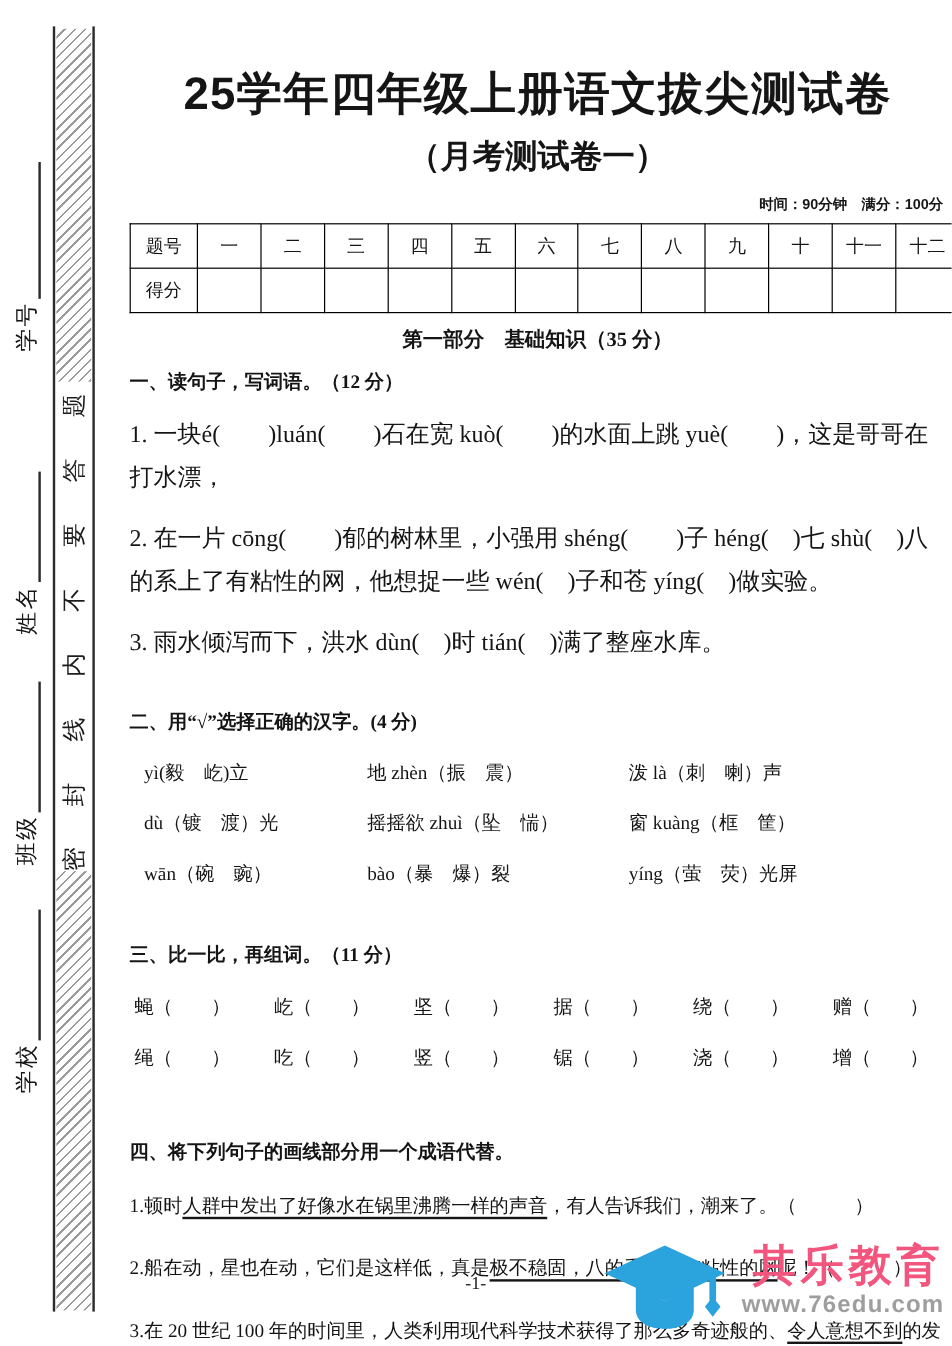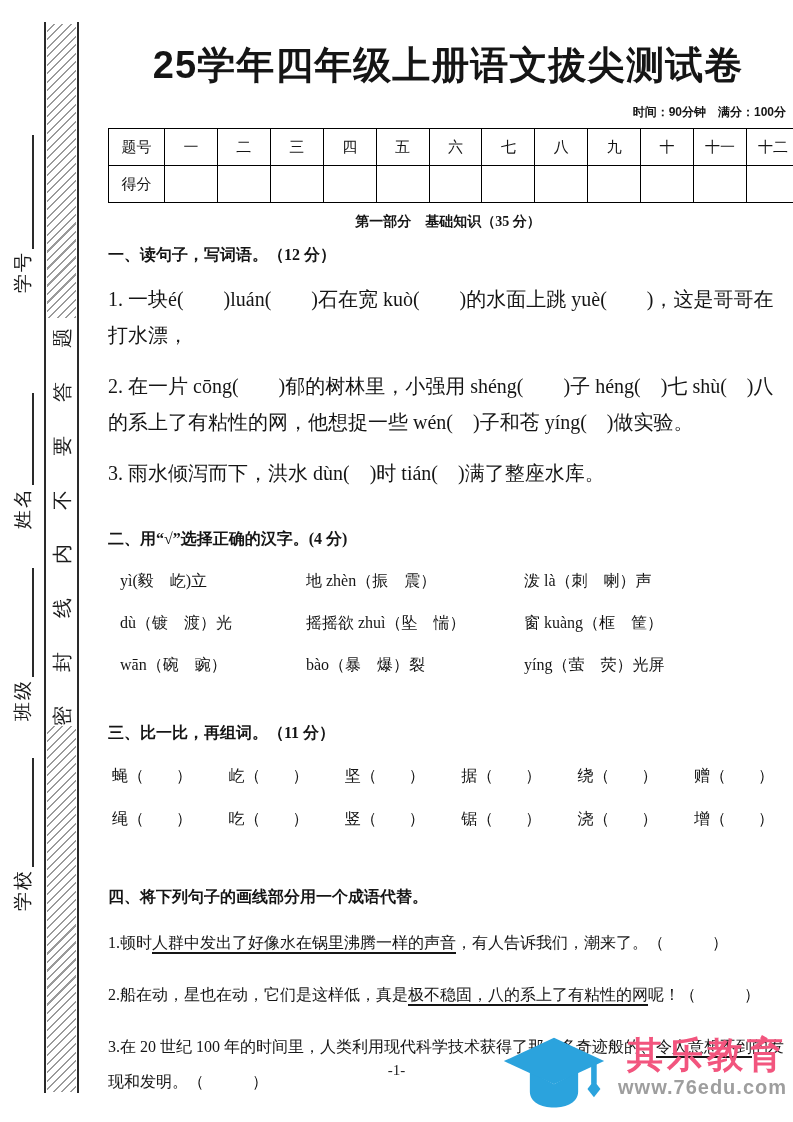--- a/index.html
+++ b/index.html
@@ -22,30 +22,30 @@
   .field{height:22px;display:flex;align-items:flex-end;font-size:19px;line-height:22px;}
   .field .flabel{white-space:nowrap;letter-spacing:2px;}
   .field .fblank{flex:1;border-bottom:2px solid #2a2a2a;height:100%;margin-left:2px;}
   .field.f0{left:12px;top:293px;width:158px;}
   .field.f1{left:12px;top:529px;width:136px;}
   .field.f2{left:12px;top:721px;width:153px;}
   .field.f3{left:12px;top:911px;width:153px;}
   
   .content{position:absolute;left:108px;top:0;width:680px;}
   .sans{font-family:"Liberation Sans","DejaVu Sans",sans-serif;}
-  .title{padding-top:42px;margin:0;text-align:center;font-size:38px;line-height:46px;
+  .title{padding-top:56px;margin:0;text-align:center;font-size:38px;line-height:46px;
     font-weight:bold;letter-spacing:1px;}
   .subtitle{margin:12px 0 0;text-align:center;font-size:27px;line-height:32px;font-weight:bold;}
   .time{margin-top:16px;text-align:right;font-size:12px;font-weight:bold;padding-right:2px;}
   table.score{margin-top:7px;border-collapse:collapse;table-layout:fixed;width:748px;}
   table.score td{border:1.5px solid #000;height:36px;text-align:center;
     font-size:15px;padding:0;overflow:hidden;}
   table.score td.first{width:55px;}
   table.score td.last{width:55px;font-weight:bold;}
-  .part1{margin:10px 0 0;text-align:center;font-size:14px;font-weight:bold;}
+  .part1{margin:10px 0 0;text-align:center;font-size:17px;font-weight:bold;}
   .shead{margin:0;font-size:16px;font-weight:bold;}
   #s1h{margin-top:14px;}
   .s1p{margin:15px 0 0;font-size:20px;line-height:36px;}
   #s2h{margin-top:38px;}
   .s2row{margin-top:21px;display:grid;grid-template-columns:186px 218px 1fr;
     font-size:16px;padding-left:12px;}
   #s3h{margin-top:47px;}
   .s3row{margin-top:22px;display:flex;justify-content:space-between;width:662px;
     font-size:16px;padding-left:4px;}
   #s4h{margin-top:57px;}
@@ -91,20 +91,21 @@
       <span class="fblank"></span>
     </div>
     <div class="rot field f3">
       <span class="flabel">学校</span>
       <span class="fblank"></span>
     </div>
   </div>
 
 <div class="content">
   <h1 class="title sans">25学年四年级上册语文拔尖测试卷</h1>
+  <h2 class="subtitle sans">（月考测试卷一）</h2>
   <div class="time sans">时间：90分钟　满分：100分</div>
 
   <table class="score">
     <tbody>
       <tr id="scoreHead">
           <td class="first">题号</td>
           <td>一</td>
           <td>二</td>
           <td>三</td>
           <td>四</td>

